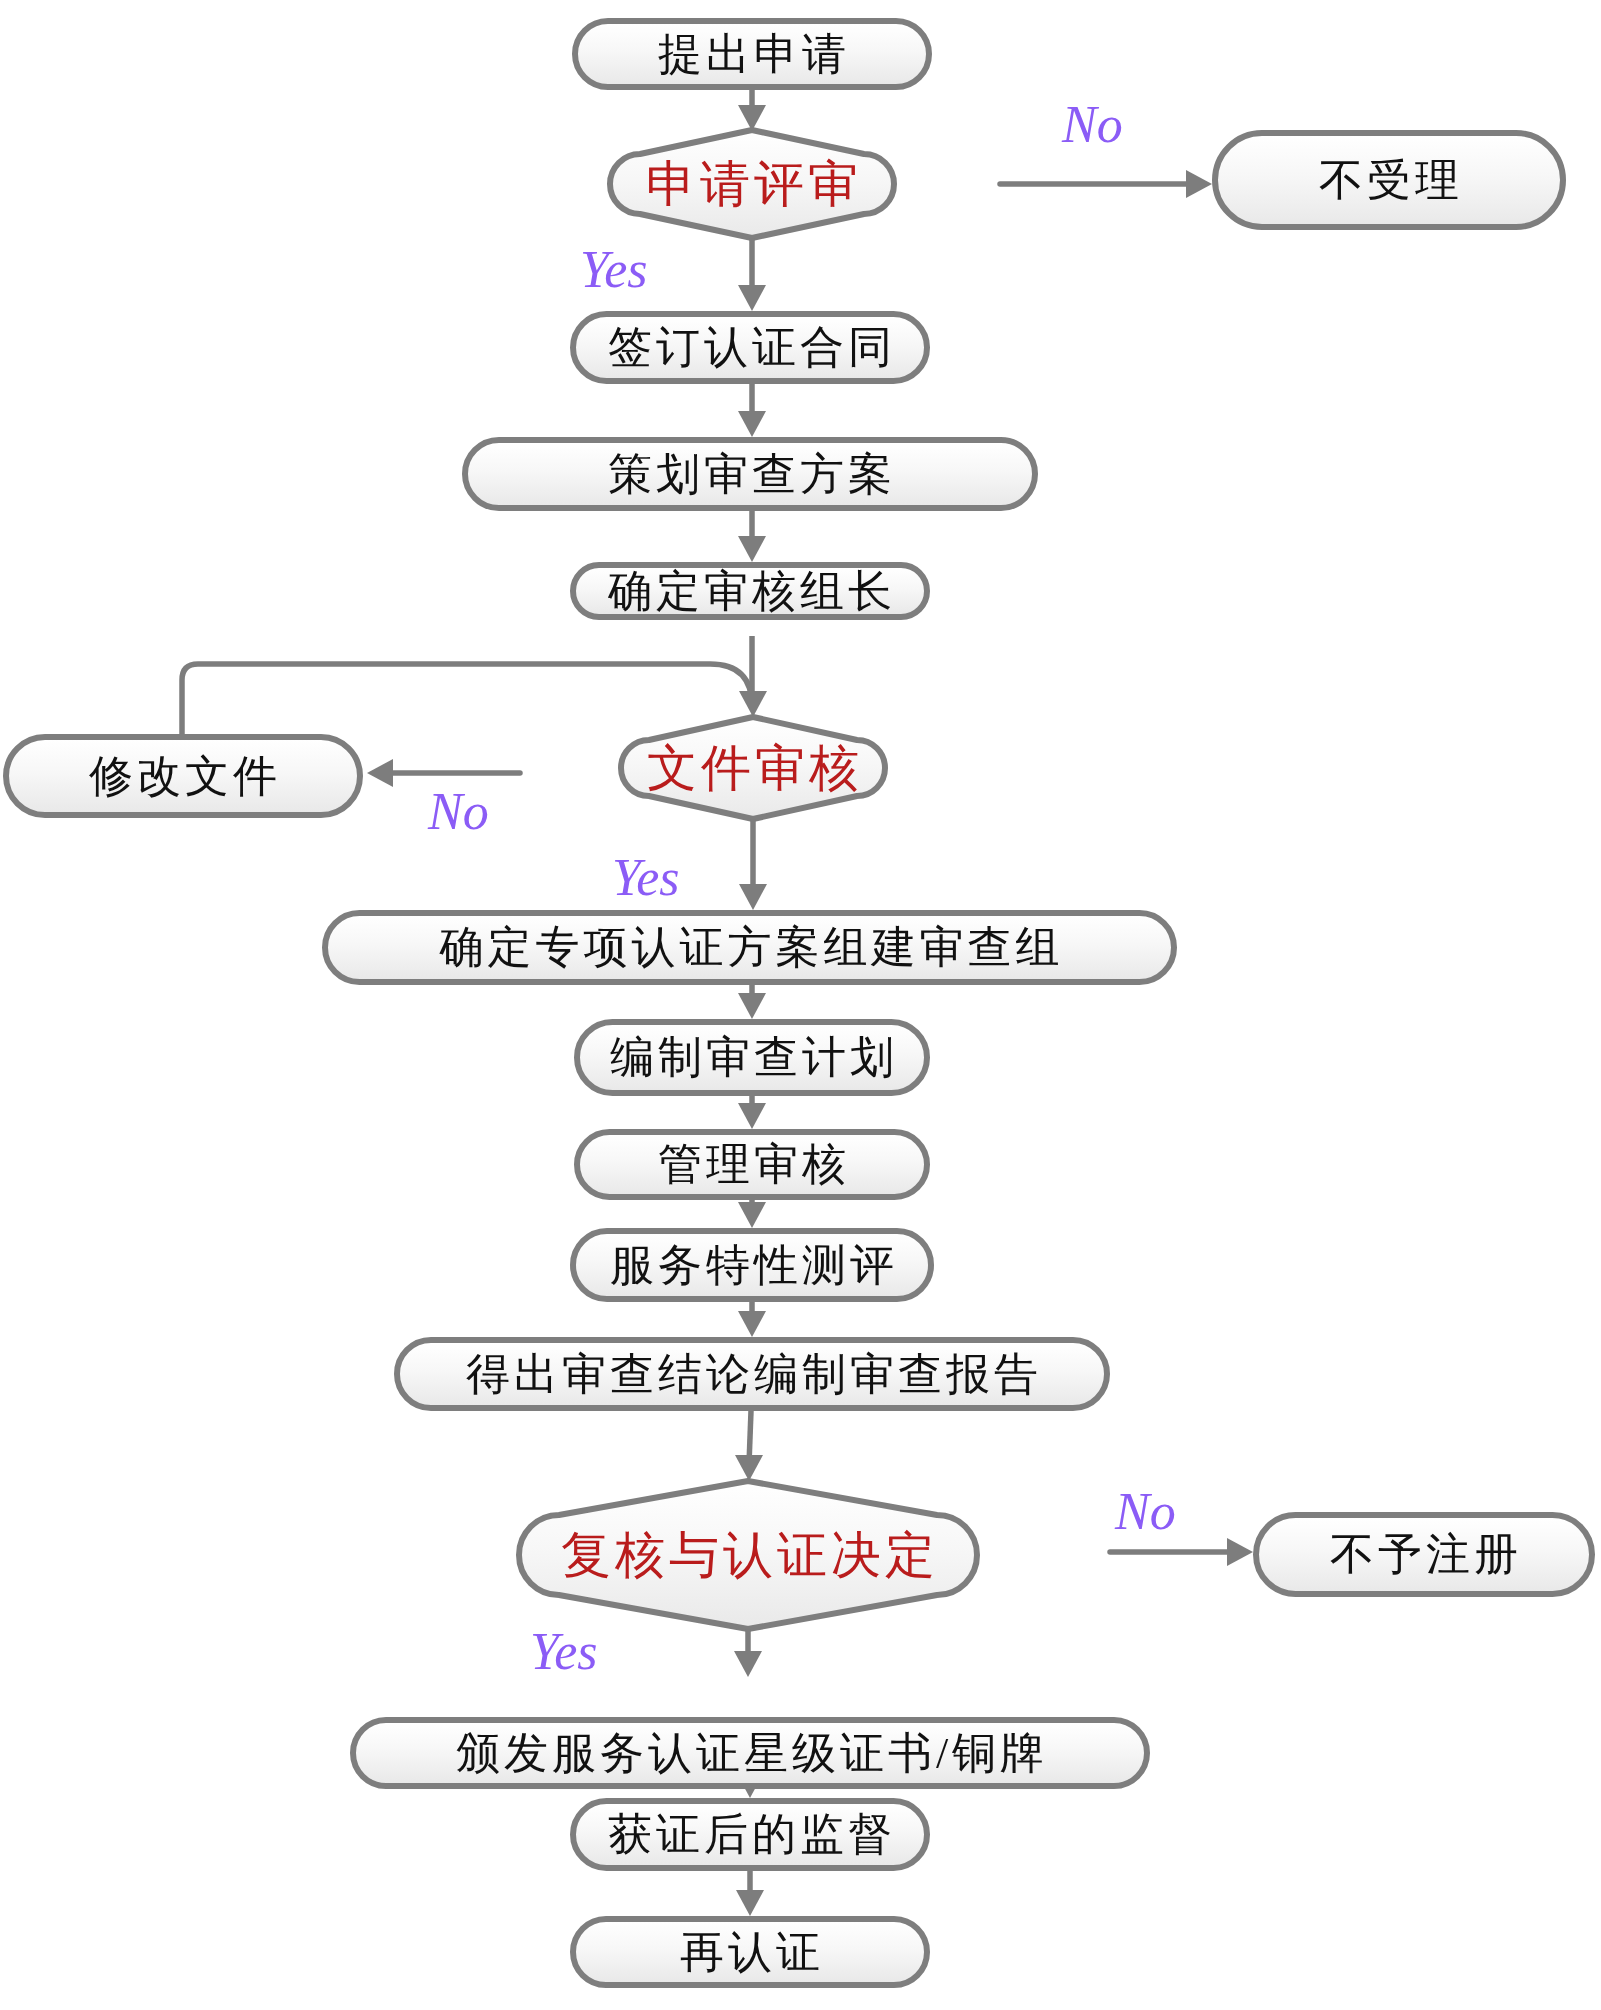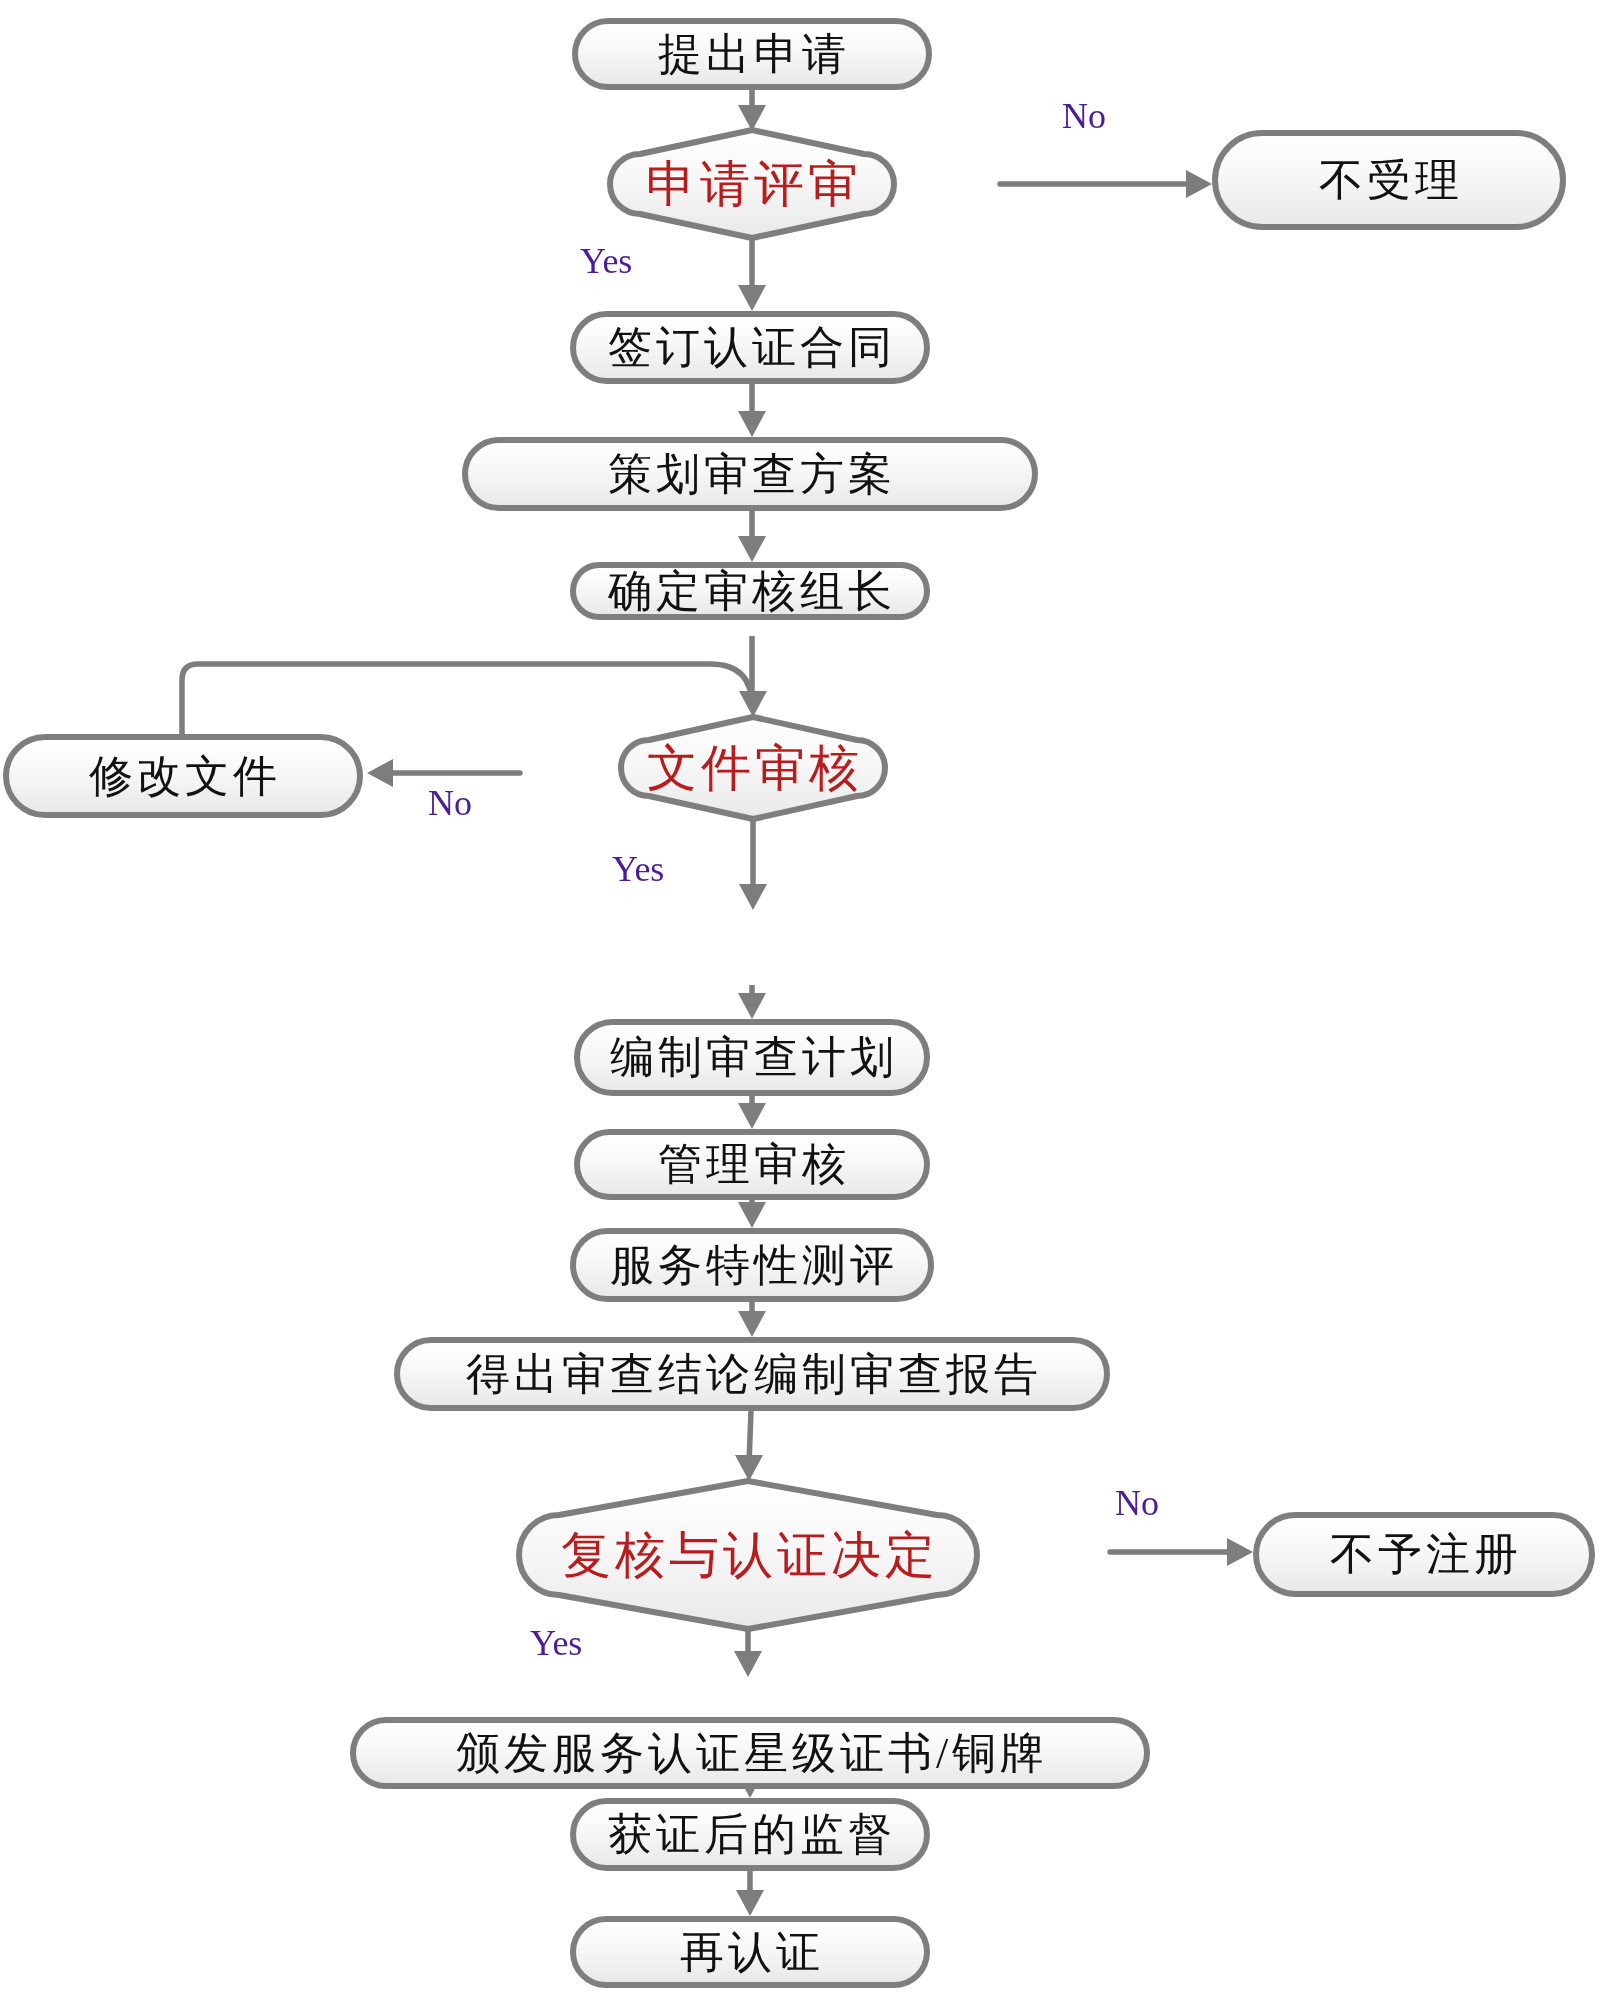--- a/index.html
+++ b/index.html
@@ -33,23 +33,24 @@
     align-items: center;
     justify-content: center;
     font-size: 50px;
     letter-spacing: 4px;
     color: #b91c1c;
     white-space: nowrap;
     text-indent: 4px;
   }
   .elabel {
     position: absolute;
-    font-size: 36px;
-    color: #4c1d95;
+    font-size: 52px;
+    color: #8b5cf6;
     white-space: nowrap;
+    font-style: italic;
   }
 </style>
 </head>
 <body>
 
 <div id="canvas">
 
   <svg id="wires" width="1601" height="2010" viewBox="0 0 1601 2010">
     <defs>
       <linearGradient id="nodefill" x1="0" y1="0" x2="0" y2="1">
@@ -104,20 +105,21 @@
       <polygon points="750,1916 736,1890 764,1890"></polygon>
     </g>
   </svg>
 
   <div class="node" style="left:572px; top:18px;  width:360px; height:72px;">提出申请</div>
   <div class="node" style="left:1212px;top:130px; width:354px; height:100px;">不受理</div>
   <div class="node" style="left:570px; top:311px; width:360px; height:73px;">签订认证合同</div>
   <div class="node" style="left:462px; top:437px; width:576px; height:74px;">策划审查方案</div>
   <div class="node" style="left:570px; top:562px; width:360px; height:58px;">确定审核组长</div>
   <div class="node" style="left:3px;   top:734px; width:360px; height:84px;">修改文件</div>
+  <div class="node" style="left:322px; top:910px; width:855px; height:75px;">确定专项认证方案组建审查组</div>
   <div class="node" style="left:574px; top:1019px;width:356px; height:77px;">编制审查计划</div>
   <div class="node" style="left:574px; top:1129px;width:356px; height:71px;">管理审核</div>
   <div class="node" style="left:570px; top:1228px;width:364px; height:74px;">服务特性测评</div>
   <div class="node" style="left:394px; top:1337px;width:716px; height:74px;">得出审查结论编制审查报告</div>
   <div class="node" style="left:1253px;top:1512px;width:342px; height:85px;">不予注册</div>
   <div class="node" style="left:350px; top:1677px;width:800px; height:72px;margin-top:40px;">颁发服务认证星级证书/铜牌</div>
   <div class="node" style="left:570px; top:1798px;width:360px; height:73px;">获证后的监督</div>
   <div class="node" style="left:570px; top:1916px;width:360px; height:72px;">再认证</div>
 
   <div class="hexlabel" style="left:610px; top:154px;  width:284px; height:60px;">申请评审</div>

